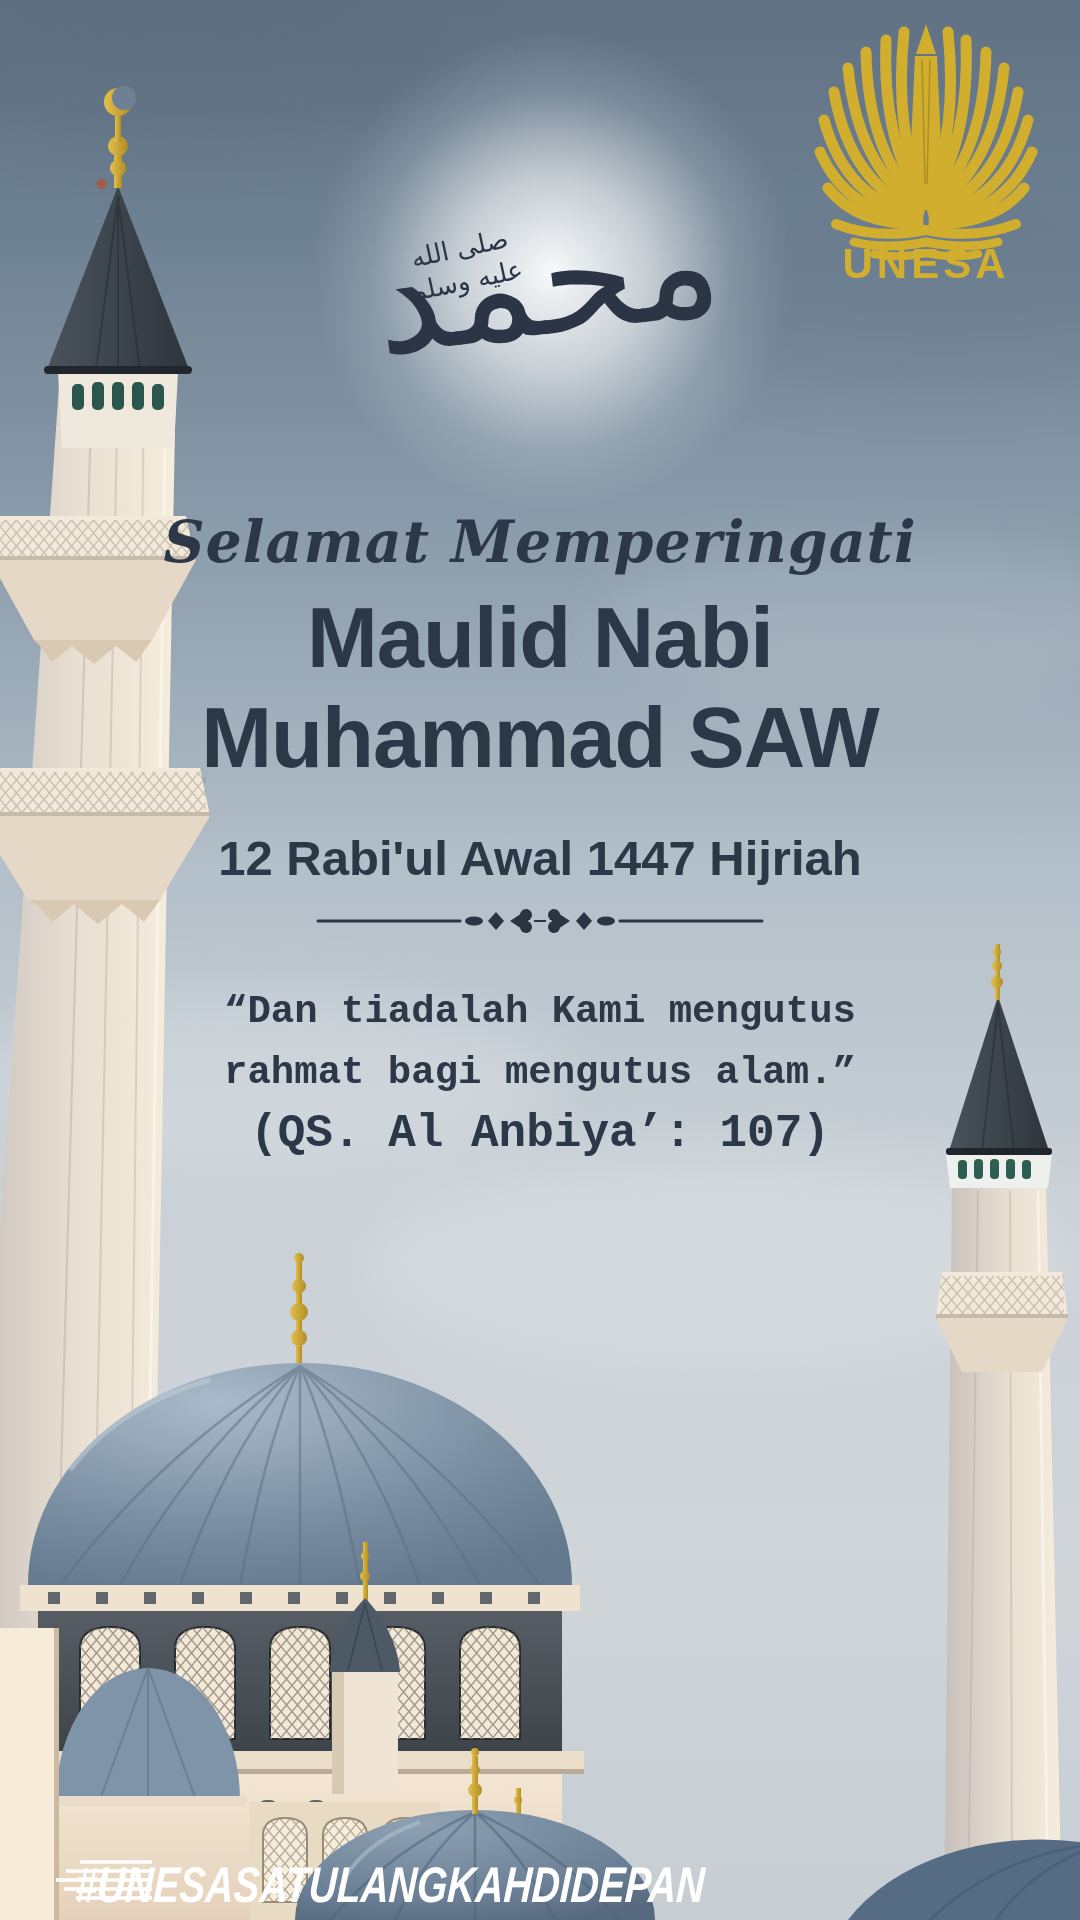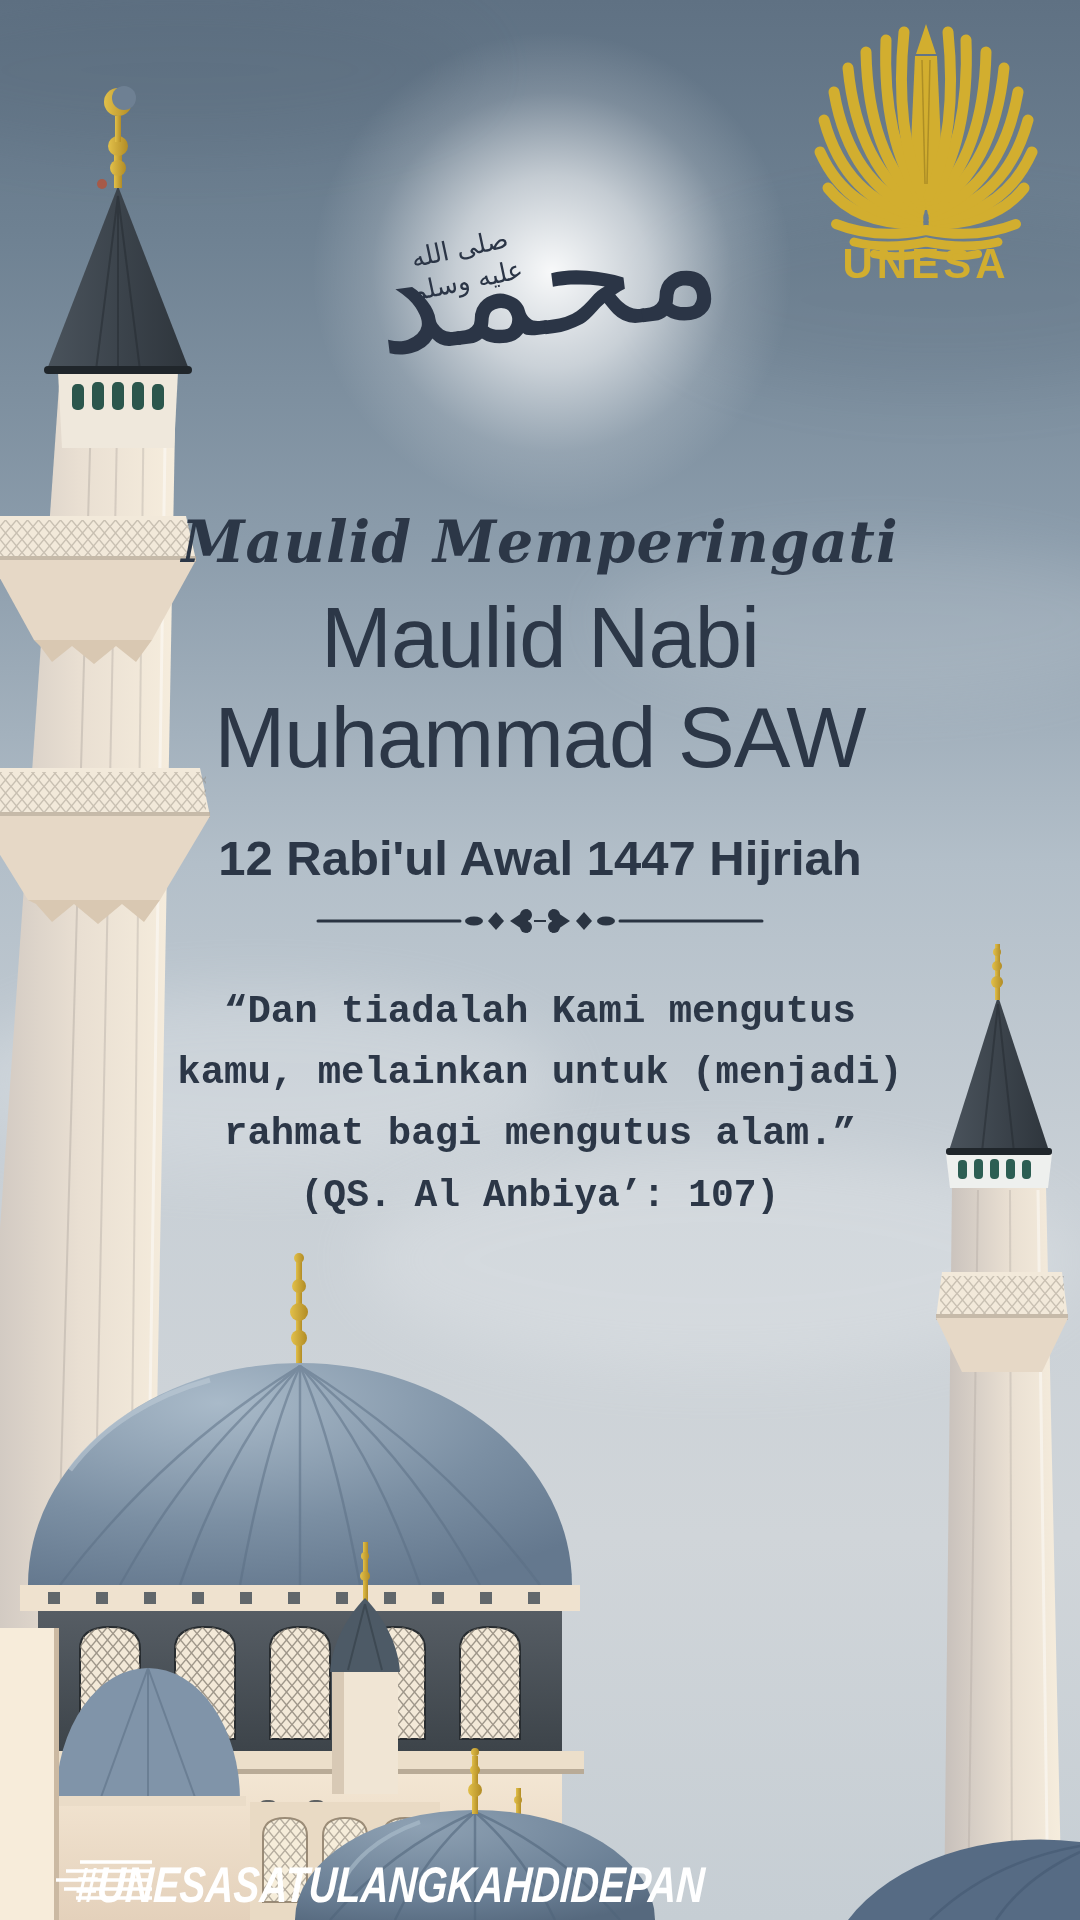--- a/index.html
+++ b/index.html
@@ -12,31 +12,31 @@
   svg{display:block;}
   
   .navy{color:#2c3747;}
   .greeting{
     left:0;right:0;top:508px;text-align:center;
     font-family:"DejaVu Serif",serif;font-style:italic;font-weight:bold;
     font-size:57px;letter-spacing:1px;
   }
   .title{
     left:0;right:0;top:588px;text-align:center;
-    font-weight:normal;font-size:85px;line-height:100px;letter-spacing:-1px;
+    font-weight:bold;font-size:85px;line-height:100px;letter-spacing:-1px;
   }
   .date-line{
     left:0;right:0;top:830px;text-align:center;
     font-weight:bold;font-size:49px;
   }
   .quote{
     left:0;right:0;top:982px;text-align:center;
     font-weight:bold;font-size:39px;line-height:61px;font-family:Liberation Mono, monospace;
   }
-  .quote .src{font-size:38px;}
+  .quote .src{font-size:46px;}
   .hashtag-text{
     left:74px;top:1856px;
     color:#ffffff;font-weight:bold;font-style:italic;
     font-size:50px;letter-spacing:0px;white-space:nowrap;
     transform:scaleX(0.78) skewX(-4deg);transform-origin:left bottom;
   }
   
   .callig-main{
     left:400px;top:196px;width:320px;text-align:center;
     font-family:"DejaVu Sans",sans-serif;
@@ -368,21 +368,21 @@
       <path d="M134,214 Q84,224 44,208" stroke-width="10"></path>
       <path d="M134,226 Q94,234 62,226" stroke-width="9"></path>
       <path d="M134,237 Q104,243 82,238" stroke-width="8"></path>
     </g>
     <text x="134" y="262" text-anchor="middle" fill="#d2ae2f" font-family="Liberation Sans, sans-serif" font-weight="bold" font-size="42" letter-spacing="4">UNESA</text>
   </svg>
 
   <div class="abs callig-salawat" dir="rtl">صلى الله عليه وسلم</div>
   <div class="abs callig-main" dir="rtl">محمد</div>
 
-  <div class="abs greeting navy">Maulid Memperingati</div>
+  <div class="abs greeting navy">Selamat Memperingati</div>
 
   <div class="abs title navy">
     <div>Maulid Nabi</div>
     <div>Muhammad SAW</div>
   </div>
 
   <div class="abs date-line navy">12 Rabi'ul Awal 1447 Hijriah</div>
 
   <svg class="abs" style="left:310px;top:900px" width="460" height="42" viewBox="0 0 460 42">
     <g fill="#2a3442" stroke="#2a3442">
@@ -401,21 +401,20 @@
         <path d="M260,21 L242,9 L242,33 Z"></path>
       </g>
       <path d="M274,12 L282,21 L274,30 L266,21 Z" stroke="none"></path>
       <ellipse cx="296" cy="21" rx="9" ry="4.5" stroke="none"></ellipse>
       <line x1="310" y1="21" x2="452" y2="21" stroke-width="3" stroke-linecap="round"></line>
     </g>
   </svg>
 
   <div class="abs quote navy">
     <div>“Dan tiadalah Kami mengutus</div>
-    <div>kamu, melainkan untuk (menjadi)</div>
     <div>rahmat bagi mengutus alam.”</div>
     <div class="src">(QS. Al Anbiya’: 107)</div>
   </div>
 
   <svg class="abs" style="left:52px;top:1858px" width="100" height="46" viewBox="0 0 100 46">
     <g stroke="#ffffff" stroke-width="3.5">
       <line x1="28" y1="4" x2="100" y2="4"></line>
       <line x1="14" y1="13" x2="100" y2="13"></line>
       <line x1="4" y1="22" x2="100" y2="22"></line>
       <line x1="12" y1="31" x2="100" y2="31"></line>

